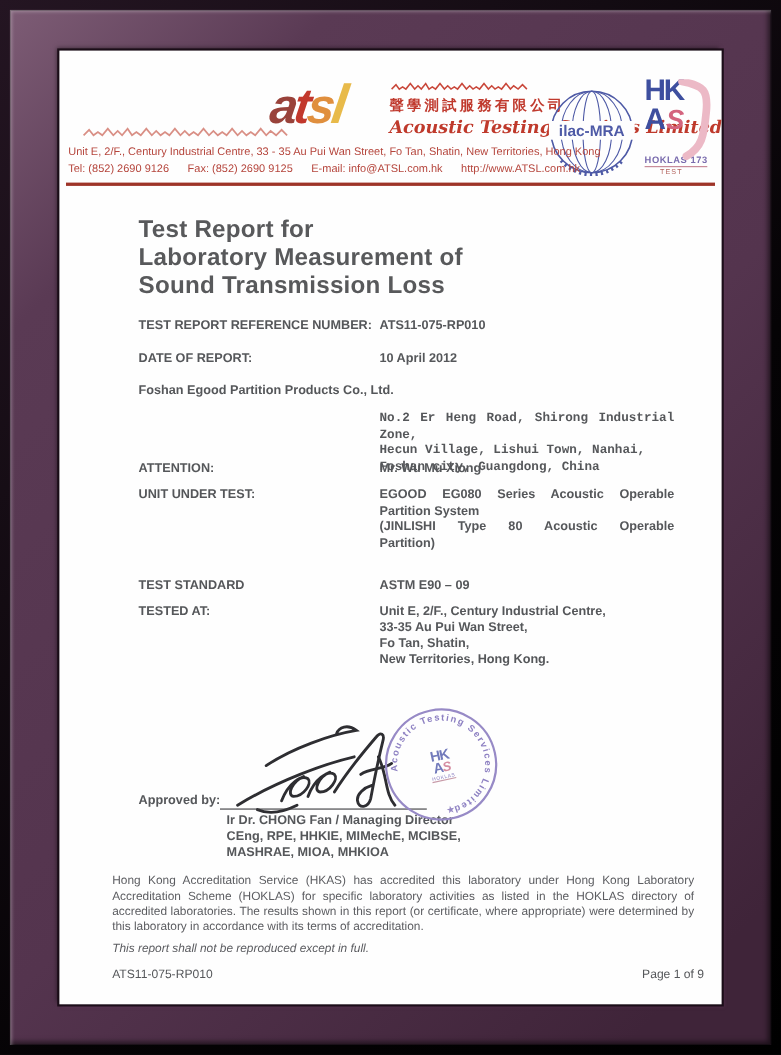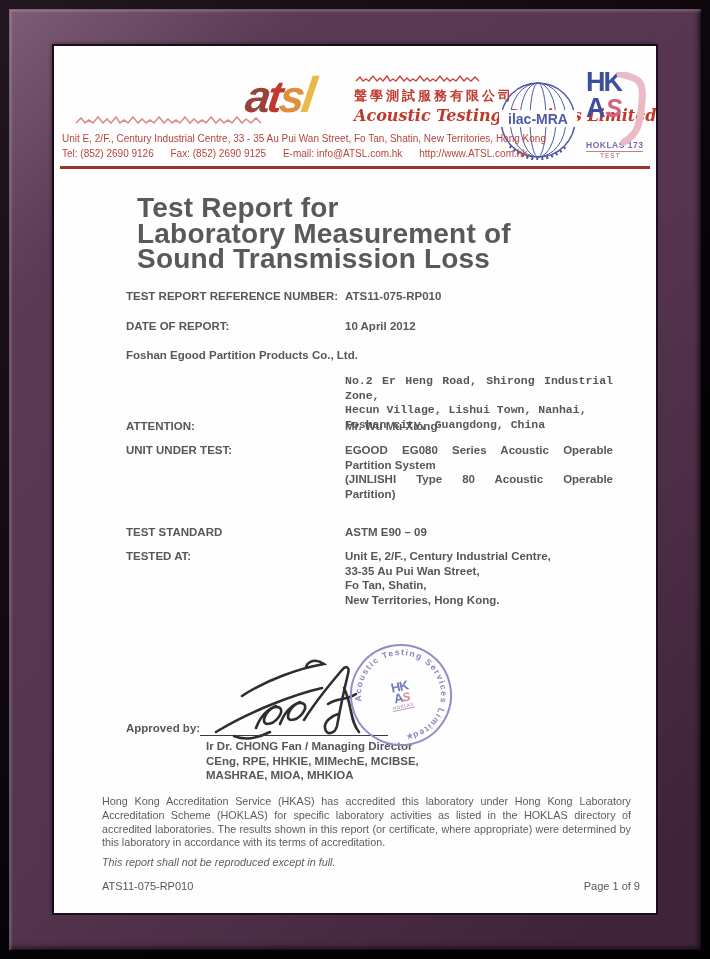--- a/index.html
+++ b/index.html
@@ -31,21 +31,21 @@
   .hkas-s{color:#d4647e;font-weight:bold;font-style:italic;font-size:25px;margin-left:2px;}
   .hkas-swoosh{position:absolute;right:-4px;top:2px;}
   .hoklas{color:#7a6cae;font-size:8.5px;font-weight:bold;margin-top:14px;letter-spacing:.5px;
           border-bottom:1px solid #c4808f;display:inline-block;padding-bottom:1px;}
   .hkas-test{color:#b4655f;font-size:6.5px;letter-spacing:1px;margin-left:14px;}
   .addr{left:8px;top:85px;width:530px;color:#b5453c;font-size:10px;line-height:15px;white-space:nowrap;}
   .addr .seg{margin-right:14px;}
   .rule{left:6px;top:120px;width:590px;height:3px;background:#9e3428;}
 
   
-  .title{left:72px;top:149px;color:#58595b;font-size:28px;font-weight:bold;line-height:25.5px;letter-spacing:.2px;margin-left:11px;}
+  .title{left:72px;top:149px;color:#58595b;font-size:22px;font-weight:bold;line-height:25.5px;letter-spacing:.2px;}
   .frow{left:72px;width:524px;display:flex;color:#55575a;font-size:11.5px;font-weight:bold;line-height:14.5px;}
   .frow .lab{width:219px;flex-shrink:0;}
   .frow .val{width:268px;}
   .just{text-align:justify;text-align-last:justify;}
   .vblock{left:291px;width:268px;color:#55575a;font-size:11.5px;font-weight:bold;line-height:14.5px;font-family:Liberation Mono, monospace;}
 
   
   .approved{left:72px;top:676px;color:#55575a;font-size:11.5px;font-weight:bold;}
   .sig{left:150px;top:606px;}
   .sigline{left:146px;top:689px;width:188px;border-bottom:1.6px solid #3a3a3e;}

